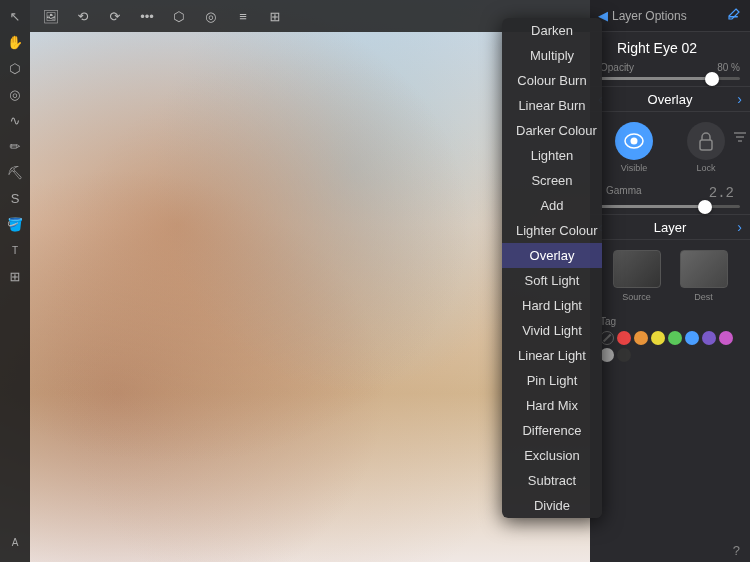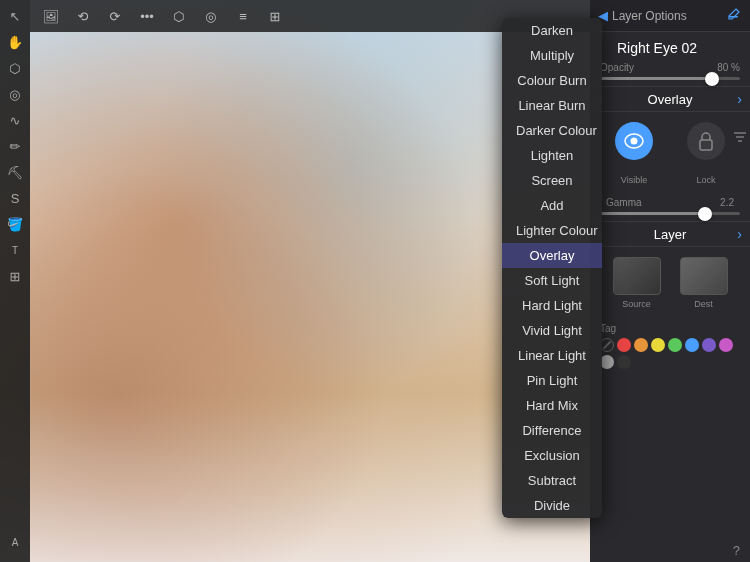--- a/index.html
+++ b/index.html
@@ -247,21 +247,21 @@
       display: flex;
       align-items: center;
       justify-content: space-around;
       padding: 10px 8px;
     }
 
     .vls-item {
       display: flex;
       flex-direction: column;
       align-items: center;
-      gap: 15px;
+      gap: 3px;
     }
 
     .vls-icon-circle {
       width: 38px;
       height: 38px;
       border-radius: 50%;
       display: flex;
       align-items: center;
       justify-content: center;
       font-size: 18px;
@@ -293,21 +293,22 @@
     }
 
     .gamma-label {
       color: #888;
       font-size: 10px;
       flex: 1;
     }
 
     .gamma-value {
       color: #888;
-      font-size: 10px;
+      font-size: 14px;
+      font-family: Liberation Mono, monospace;
     }
 
     #gamma-slider-container {
       padding: 2px 10px 6px;
     }
 
     
     #master-row {
       display: flex;
       align-items: center;

